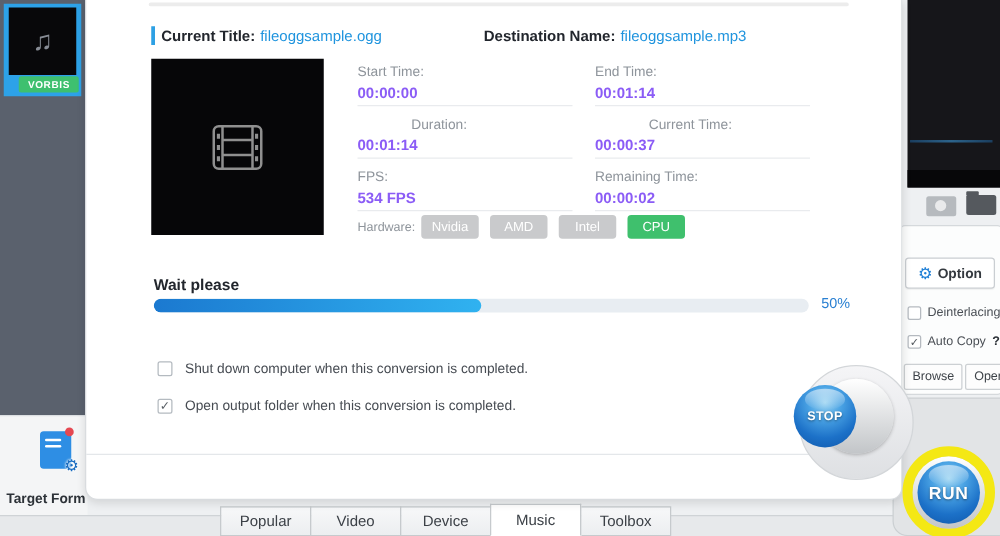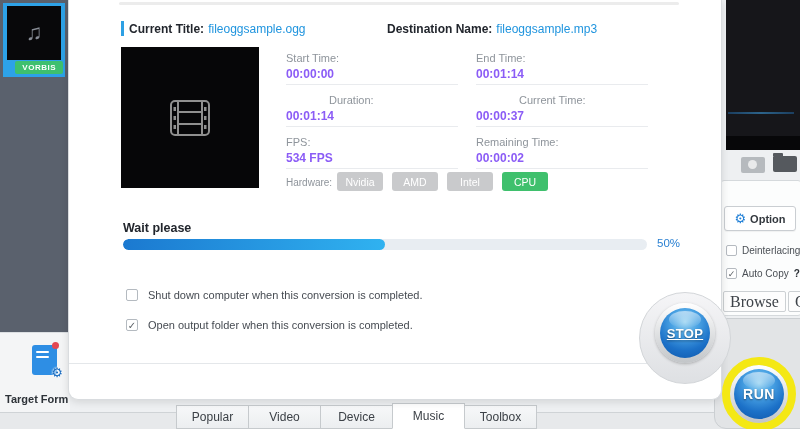--- a/index.html
+++ b/index.html
@@ -57,22 +57,22 @@
                 gap:4px; cursor:default; box-shadow:0 1px 1px rgba(0,0,0,.05); }
   .option-btn .gear { color:#1f7fd6; font-size:13px; line-height:1; }
   .option-btn .lbl { font-size:11px; font-weight:bold; color:#33383e; }
   .rp-row { position:absolute; left:5px; display:flex; align-items:center; gap:5px; }
   .rp-row.deint { top:64px;align-items:flex-end; } .rp-row.autoc { top:87px; }
   .cbx { width:11px; height:11px; background:#fff; border:1px solid #b5bac0; border-radius:2px; flex:0 0 auto;
          font-size:9px; line-height:10px; text-align:center; color:#575c61; }
   .rp-lbl { font-size:10px; color:#4a4f55; white-space:nowrap; }
   .rp-help { font-size:10px; font-weight:bold; color:#2b3036; }
   .rp-btns { position:absolute; left:2px; top:110px; display:flex; gap:2px; }
-  .rp-btn { height:21px; background:#fdfdfd; border:1px solid #ccd0d3; border-radius:2px; font-size:16px;
-            color:#3e4349; display:flex; align-items:center; justify-content:center; padding:0 6px; cursor:default;font-family:Liberation Serif, serif; }
+  .rp-btn { height:21px; background:#fdfdfd; border:1px solid #ccd0d3; border-radius:2px; font-size:10px;
+            color:#3e4349; display:flex; align-items:center; justify-content:center; padding:0 6px; cursor:default; }
 
   .run-tab { position:absolute; left:714px; top:318px; width:90px; height:111px; background:#e2e4e6;
              border:1px solid #cbcfd2; border-radius:12px 0 0 12px; z-index:2; }
 
   
   .dialog { position:absolute; left:68px; top:0; width:654px; height:400px; background:#fff;
             border:1px solid #d9dcdf; border-top:none; border-radius:0 0 10px 10px;
             box-shadow:0 2px 8px rgba(0,0,0,.12); z-index:5; }
   .scroll-hint { position:absolute; left:50px; top:2px; width:560px; height:3px; background:#ececec; border-radius:2px; }
   .title-row { position:absolute; top:22px; font-size:12px; white-space:nowrap; }
@@ -117,21 +117,21 @@
   .stop-platform { position:absolute; left:639px; top:292px; width:92px; height:92px; border-radius:50%;
                    background:linear-gradient(#f5f5f7,#dee0e3); border:1px solid #d3d6d9; z-index:6; }
   .bezel { position:absolute; border-radius:50%; background:linear-gradient(180deg,#ffffff,#c2c5c8);
            box-shadow:0 1px 3px rgba(0,0,0,.25); }
   .glossy { position:absolute; border-radius:50%; color:#fff; font-weight:bold; display:flex; align-items:center;
             justify-content:center; text-shadow:0 1px 2px rgba(0,0,0,.45); cursor:pointer;
             background:radial-gradient(circle at 50% 28%, #9bd4f2 0%, #4aa3e4 30%, #1c71c8 65%, #0e55a8 100%); }
   .glossy::before { content:""; position:absolute; left:18%; top:6%; width:64%; height:34%; border-radius:50%;
             background:linear-gradient(rgba(255,255,255,.55), rgba(255,255,255,0)); }
   .stop-bezel { left:655px; top:303px; width:60px; height:60px; z-index:7; }
-  .stop-btn { left:660px; top:308px; width:50px; height:50px; font-size:13px; letter-spacing:.3px; z-index:8;text-decoration:underline; }
+  .stop-btn { left:635px; top:308px; width:50px; height:50px; font-size:10px; letter-spacing:.3px; z-index:8; }
   .run-bezel { left:730px; top:365px; width:58px; height:58px; z-index:7; }
   .run-btn { left:734px; top:369px; width:50px; height:50px; font-size:14px; letter-spacing:.5px; z-index:8; }
   .run-ring { position:absolute; left:722px; top:357px; width:74px; height:74px; border-radius:50%;
               border:8px solid #f4e814; z-index:10; pointer-events:none; }
 </style>
 </head>
 <body>
 
 <div class="app">
 

